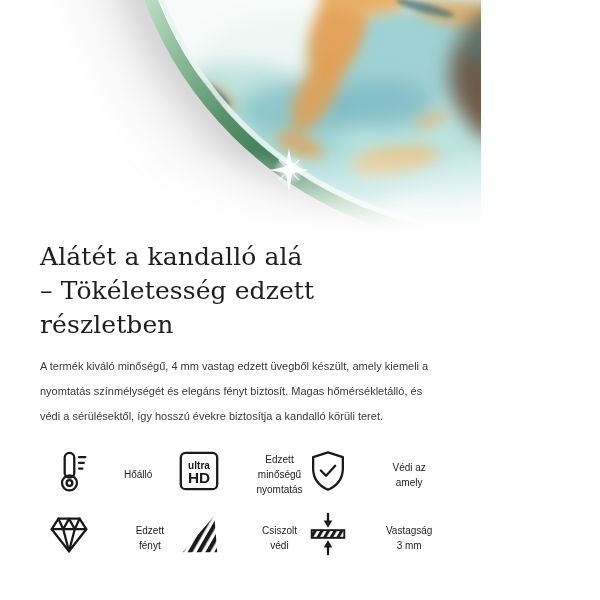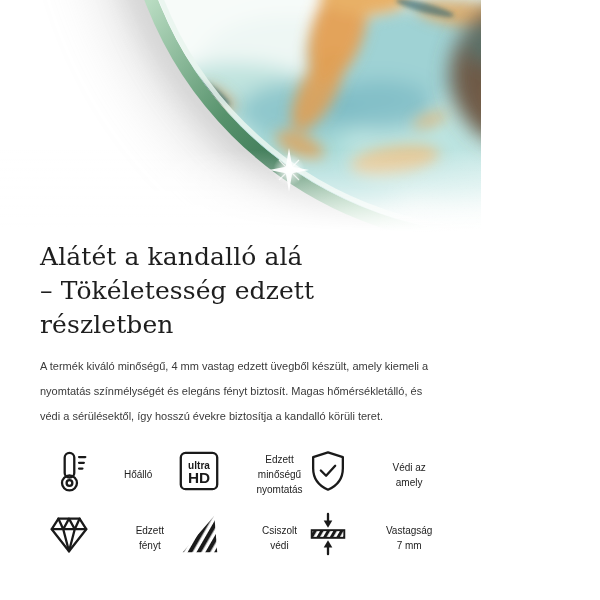--- a/index.html
+++ b/index.html
@@ -234,18 +234,18 @@
                 <rect width="3.2" height="6" fill="#1a1a1a"></rect>
               </pattern>
             </defs>
             <rect x="7" y="20" width="34" height="8" fill="url(#hatchB)" stroke="#1a1a1a" stroke-width="2"></rect>
             <line class="fi" x1="24" y1="3" x2="24" y2="11" stroke-width="3"></line>
             <path class="fi-fill" d="M19.5 10 L24 17.5 L28.5 10 Z"></path>
             <line class="fi" x1="24" y1="45" x2="24" y2="37" stroke-width="3"></line>
             <path class="fi-fill" d="M19.5 38 L24 30.5 L28.5 38 Z"></path>
           </svg>
         </div>
-        <span class="feature-label">Vastagság 7 mm</span>
+        <span class="feature-label">Vastagság 3 mm</span>
       </div>
 
     </div>
   </div>
 </div>
 
 </body></html>

